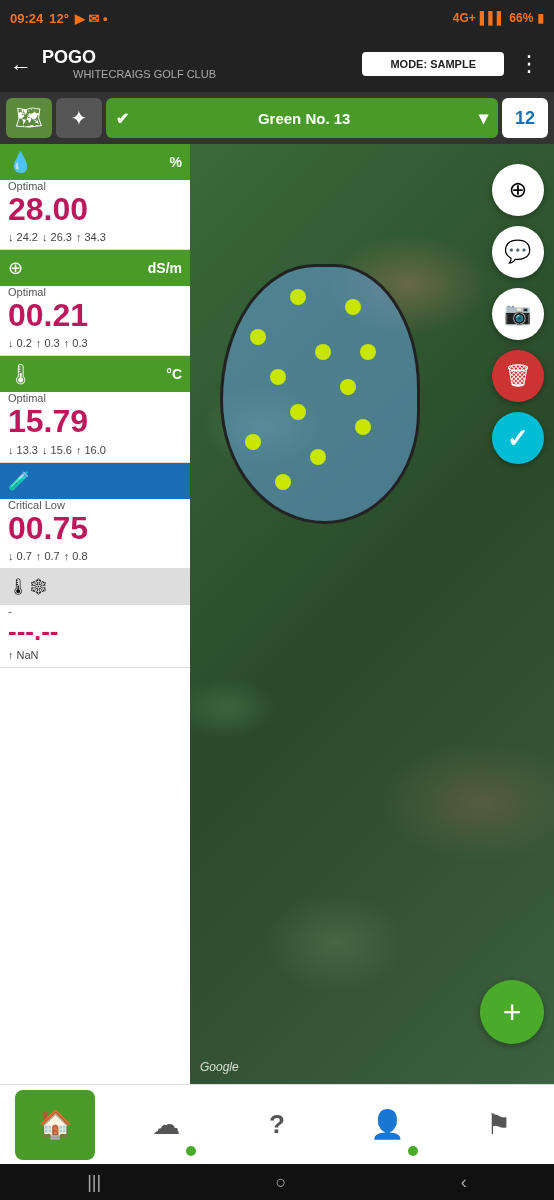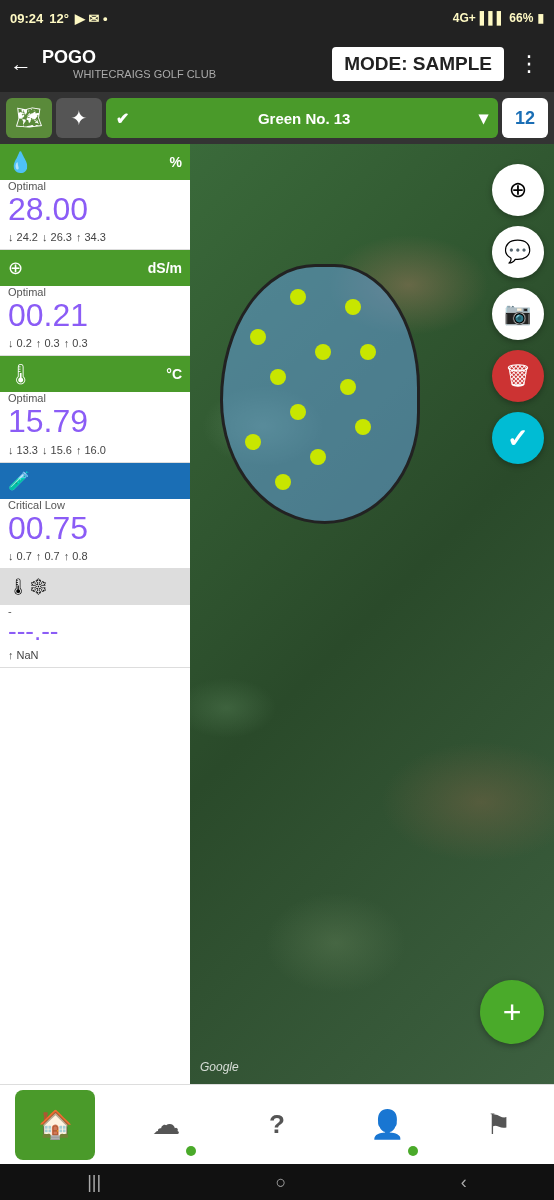--- a/index.html
+++ b/index.html
@@ -8,21 +8,21 @@
       height: 1200px;
       font-family: 'Arial', sans-serif;
       background: #000;
       overflow: hidden;
       position: relative;
     }
 
     
     .status-bar {
       background: #222;
-      color: #fef9c3;
+      color: #f97316;
       display: flex;
       justify-content: space-between;
       align-items: center;
       padding: 4px 10px;
       height: 36px;
       font-size: 13px;
       font-weight: bold;
     }
     .status-left { display: flex; align-items: center; gap: 6px; }
     .status-right { display: flex; align-items: center; gap: 4px; font-size: 12px; }
@@ -49,23 +49,23 @@
       line-height: 1.1;
     }
     .header-title .club-name {
       color: #aaa;
       font-size: 11px;
       margin-left: 31px;
     }
     .mode-badge {
       background: #fff;
       color: #222;
-      font-size: 19px;
+      font-size: 11px;
       font-weight: bold;
-      padding: 6px 12px;
+      padding: 6px 28px;
       border-radius: 4px;
     }
     .header-more {
       color: #fff;
       font-size: 22px;
       cursor: pointer;
       padding: 0 4px;
     }
 
     
@@ -158,22 +158,22 @@
     .metric-header.blue-bg { background: #1a6eb5; color: #fff; }
     .metric-icon { font-size: 20px; }
     .metric-unit { font-size: 14px; font-weight: bold; }
     .metric-status {
       font-size: 11px;
       color: #555;
       padding: 0 8px;
     }
     .metric-value {
       font-size: 32px;
-      font-weight: normal;
-      color: #8b5cf6;
+      font-weight: bold;
+      color: #be185d;
       padding: 0px 8px 2px;
       line-height: 1.1;
     }
     .metric-readings {
       display: flex;
       gap: 4px;
       padding: 2px 8px 6px;
       font-size: 11px;
       color: #444;
     }

